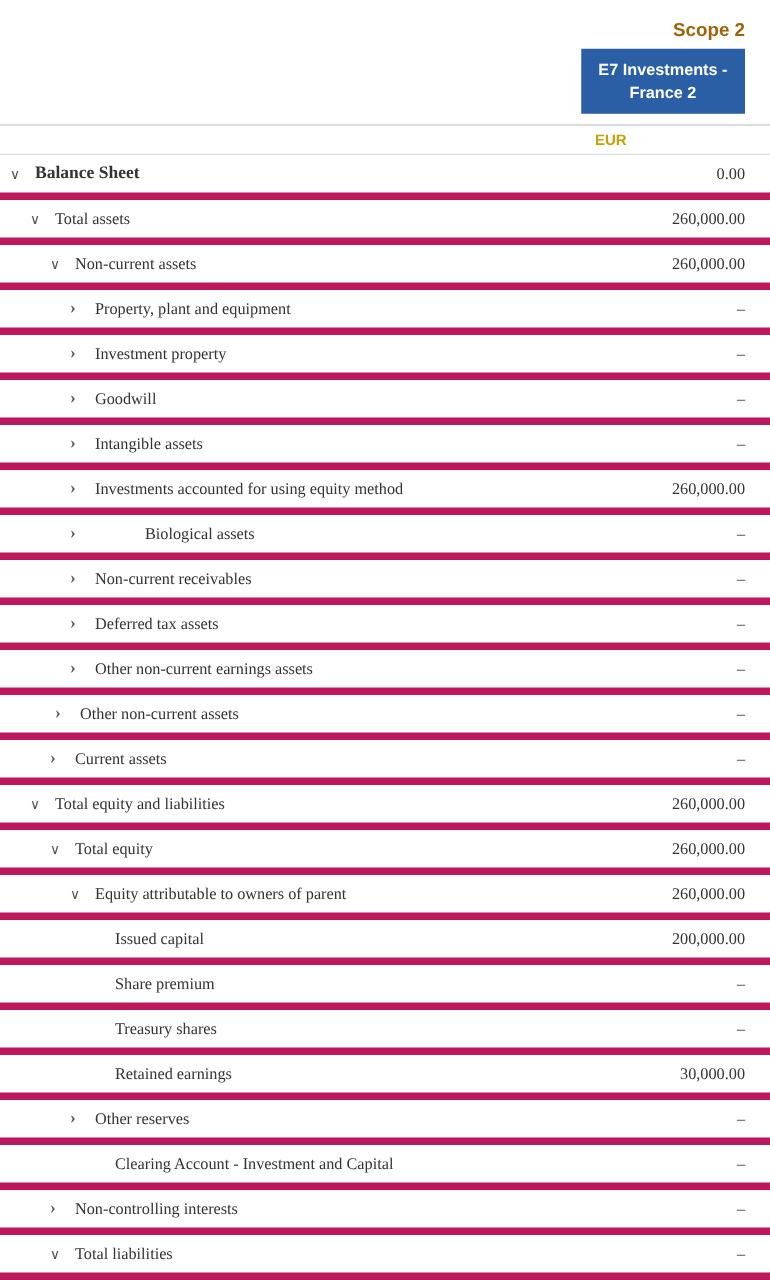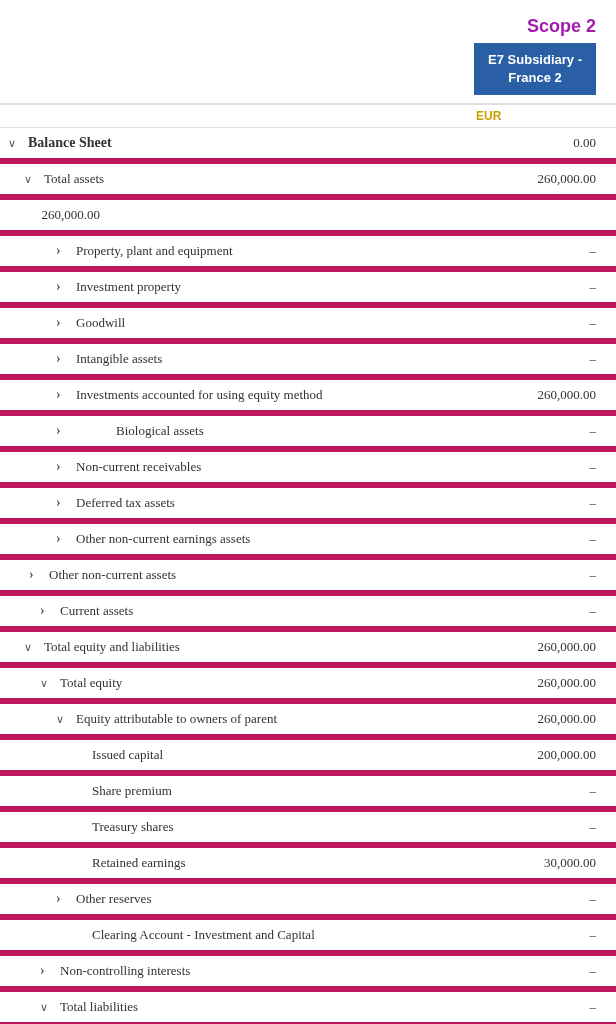--- a/index.html
+++ b/index.html
@@ -17,23 +17,23 @@
     }
     
     .header {
       display: flex;
       flex-direction: column;
       align-items: flex-end;
       padding: 16px 20px 8px 20px;
       border-bottom: 2px solid #ddd;
     }
     .scope-label {
-      font-size: 18px;
+      font-size: 15px;
       font-weight: 600;
-      color: #a21caf;
+      color: #a16207;
       margin-bottom: 6px;
     }
     .entity-badge {
       background: #2a5fa5;
       color: #fff;
       font-size: 13px;
       font-weight: 700;
       padding: 8px 14px;
       text-align: center;
       min-width: 120px;
@@ -93,21 +93,21 @@
     .toggle-down::before { content: '∨'; font-size: 11px; }
   </style>
 </head>
 <body>
 
 <div class="container">
 
   <div class="header">
     <div class="scope-label">Scope 2</div>
     <div class="entity-badge">
-      <span>E7 Subsidiary -</span><br>
+      <span>E7 Investments -</span><br>
       <span>France 2</span>
     </div>
   </div>
 
   <div class="currency-row">
     <div class="currency-label">EUR</div>
   </div>
 
   <div class="table" id="table-container">
   <div class="row">
@@ -118,20 +118,24 @@
         <div class="row-value">0.00</div>
       </div>
       <div class="row">
         <div class="row-label" style="padding-left: 24px;">
           <span class="toggle toggle-down"></span>
           <span style="font-weight: 500;">Total assets</span>
         </div>
         <div class="row-value">260,000.00</div>
       </div>
       <div class="row">
+        <div class="row-label" style="padding-left: 40px;">
+          <span class="toggle toggle-down"></span>
+          <span>Non-current assets</span>
+        </div>
         <div class="row-value">260,000.00</div>
       </div>
       <div class="row">
         <div class="row-label" style="padding-left: 56px;">
           <span class="toggle toggle-right"></span>
           <span>Property, plant and equipment</span>
         </div>
         <div class="row-value">–</div>
       </div>
       <div class="row">
@@ -184,21 +188,21 @@
         <div class="row-value">–</div>
       </div>
       <div class="row">
         <div class="row-label" style="padding-left: 56px;">
           <span class="toggle toggle-right"></span>
           <span>Other non-current earnings assets</span>
         </div>
         <div class="row-value">–</div>
       </div>
       <div class="row">
-        <div class="row-label" style="padding-left: 29px;">
+        <div class="row-label" style="padding-left: 44px;">
           <span class="toggle toggle-right"></span>
           <span>Other non-current assets</span>
         </div>
         <div class="row-value">–</div>
       </div>
       <div class="row">
         <div class="row-label" style="padding-left: 40px;">
           <span class="toggle toggle-right"></span>
           <span>Current assets</span>
         </div>

